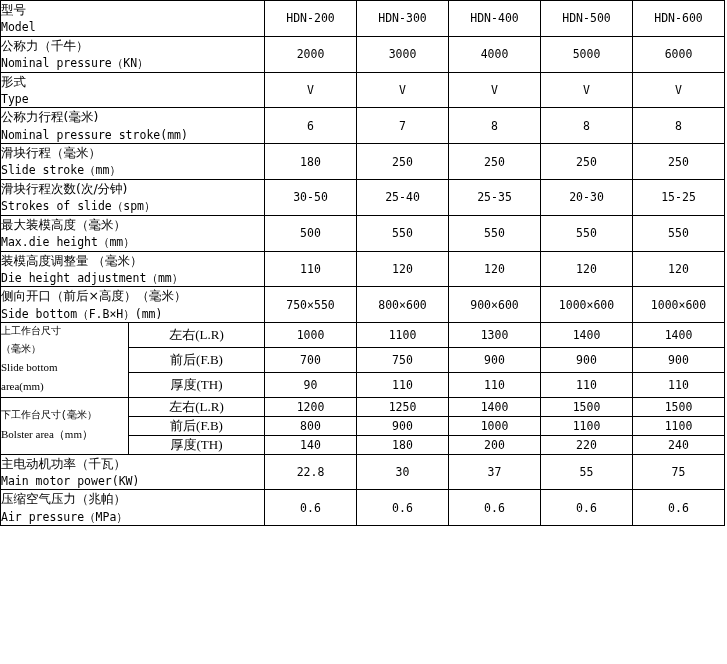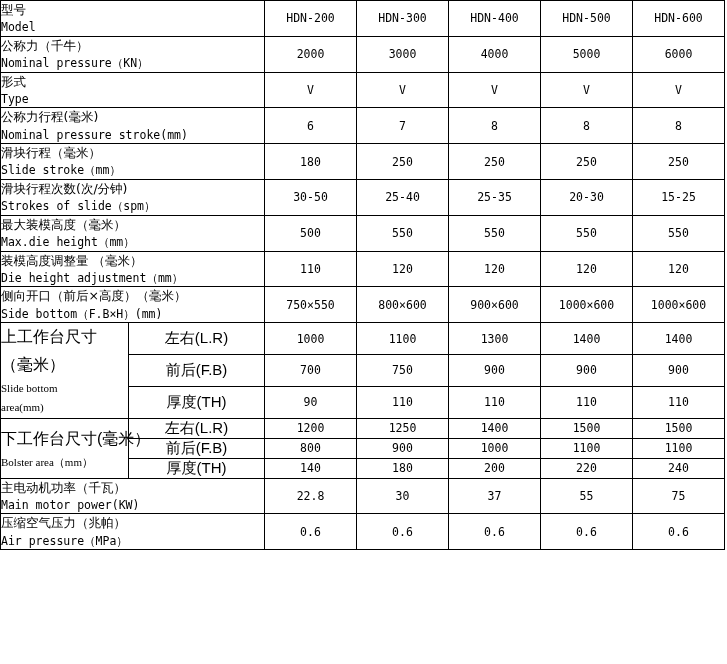--- a/index.html
+++ b/index.html
@@ -45,43 +45,43 @@
     white-space: nowrap;
   }
   .label-cell .en {
     display: block;
     font-family: "DejaVu Sans Mono", monospace;
     font-size: 11.5px;
     letter-spacing: 0px;
     white-space: nowrap;
   }
   .sub-label {
-    font-family: Liberation Sans, sans-serif;
-    font-size: 15px;
+    font-family: Liberation Serif, serif;
+    font-size: 13px;
     text-align: center;
     padding: 5px 4px;
     white-space: nowrap;
   }
   .data-cell {
     text-align: center;
     font-family: "DejaVu Sans Mono", monospace;
     font-size: 11.5px;
     white-space: nowrap;
     padding: 5px 2px;
   }
   .group-label {
     padding: 4px 6px;
     line-height: 1.75;
     font-size: 13px;
     vertical-align: middle;
   }
   .group-label .cn {
     display: block;
-    font-family: Liberation Sans, sans-serif;
-    font-size: 16px;
+    font-family: Liberation Mono, monospace;
+    font-size: 10px;
     white-space: nowrap;
   }
   .group-label .en {
     display: block;
     font-family: Liberation Serif, serif;
     font-size: 11px;
     white-space: nowrap;
   }
 </style>
 </head>

